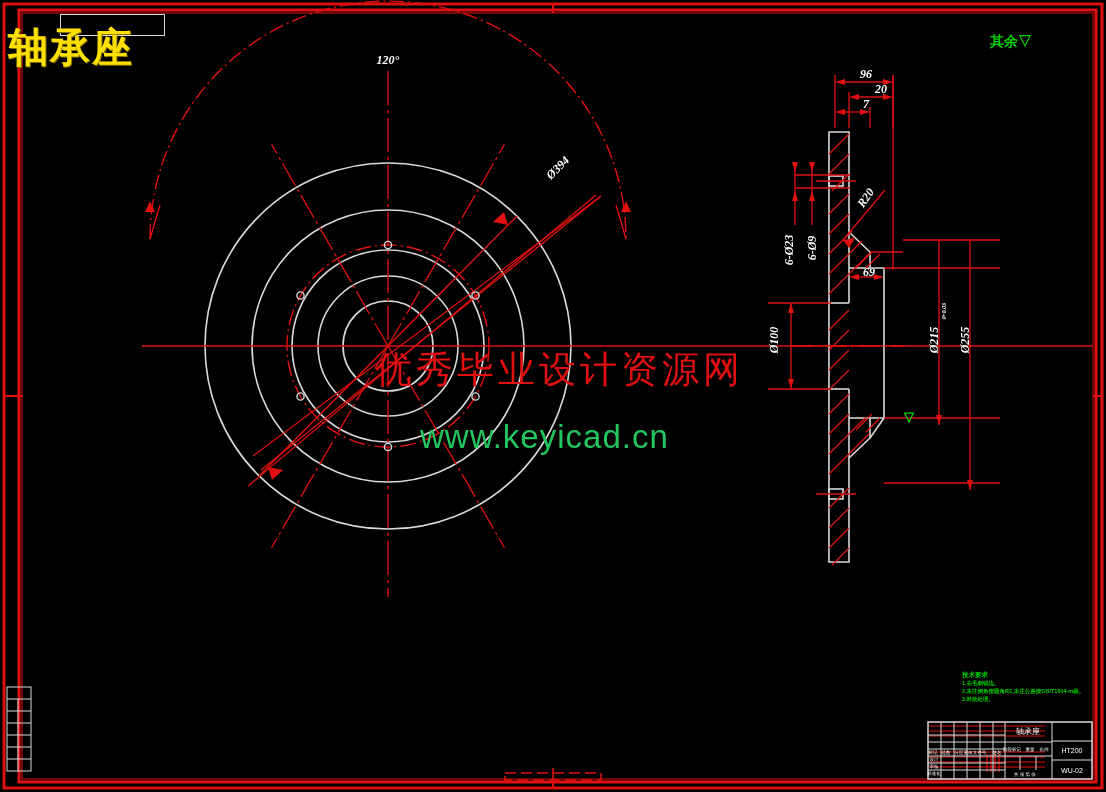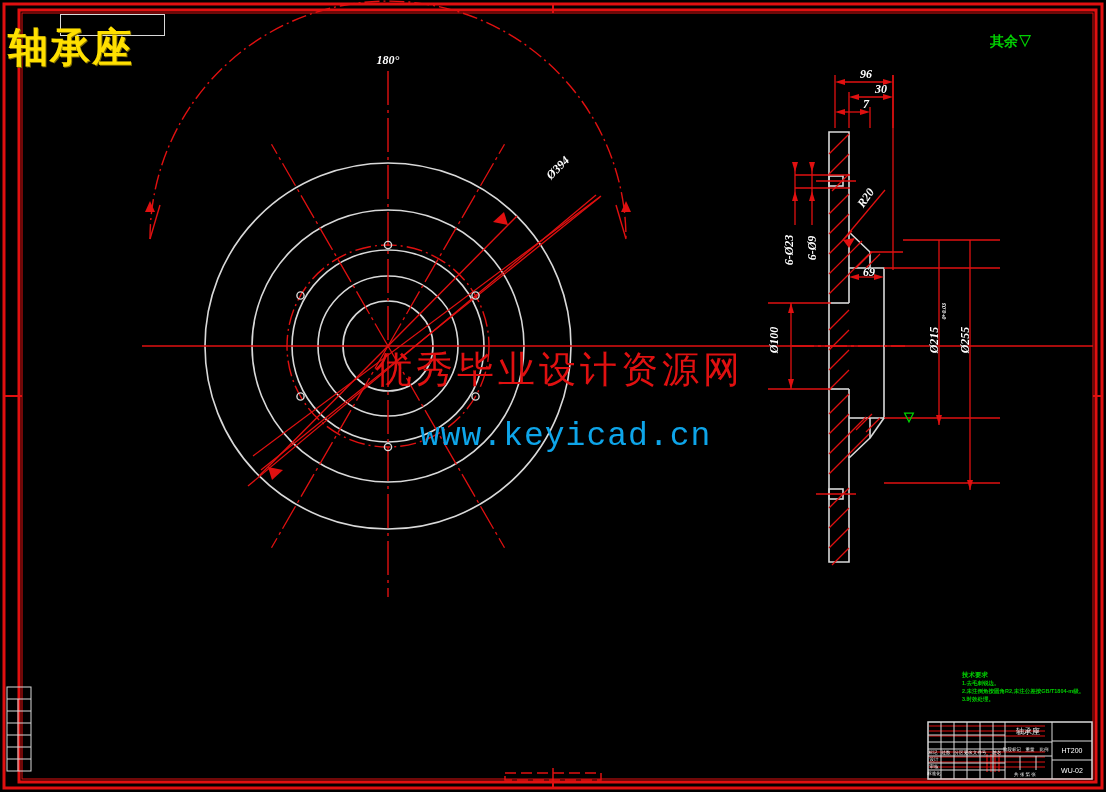--- a/index.html
+++ b/index.html
@@ -16,21 +16,21 @@
   }
   .ttlbox{position:absolute;left:60px;top:14px;width:103px;height:20px;
           border:1px solid #d9d9d9;background:#000;}
   .wm1{
     position:absolute;left:375px;top:345px;
     color:#e01010;font-family:Liberation Serif, serif;
     font-size:37px;letter-spacing:4px;white-space:nowrap;
   }
   .wm2{
     position:absolute;left:420px;top:418px;
-    color:#0ea5e9;font-family:Liberation Mono, monospace;
+    color:#22c55e;font-family:Liberation Sans, sans-serif;
     font-size:33px;letter-spacing:1px;white-space:nowrap;
   }
   .tnote{position:absolute;left:962px;top:671px;color:#00d000;
          font-size:5.5px;line-height:8px;white-space:pre;font-weight:bold;}
   .tnh{font-size:6.5px;}
   .rest{position:absolute;left:990px;top:33px;color:#00d000;font-size:14px;
         font-weight:bold;white-space:nowrap;}
 </style>
 </head>
 <body>
@@ -301,24 +301,24 @@
 
 <div class="wm1">优秀毕业设计资源网</div>
 <div class="wm2">www.keyicad.cn</div>
 
 <div class="tnote"><span class="tnh">技术要求</span>
 <span>1.去毛刺锐边。</span>
 <span>2.未注倒角按圆角R2,未注公差按GB/T1804-m级。</span>
 <span>3.时效处理。</span></div>
 
 <div id="dimlayer">
-      <div style="position: absolute; left: 388px; top: 60px; color: rgb(255, 255, 255); font-family: &quot;Liberation Serif&quot;, serif; font-style: italic; font-weight: bold; font-size: 12px; white-space: nowrap; transform: translate(-50%, -50%) rotate(0deg); transform-origin: center center; text-shadow: rgb(0, 0, 0) 0px 0px 1px;">180°</div>
+      <div style="position: absolute; left: 388px; top: 60px; color: rgb(255, 255, 255); font-family: &quot;Liberation Serif&quot;, serif; font-style: italic; font-weight: bold; font-size: 12px; white-space: nowrap; transform: translate(-50%, -50%) rotate(0deg); transform-origin: center center; text-shadow: rgb(0, 0, 0) 0px 0px 1px;">120°</div>
       <div style="position: absolute; left: 558px; top: 168px; color: rgb(255, 255, 255); font-family: &quot;Liberation Serif&quot;, serif; font-style: italic; font-weight: bold; font-size: 12px; white-space: nowrap; transform: translate(-50%, -50%) rotate(-45deg); transform-origin: center center; text-shadow: rgb(0, 0, 0) 0px 0px 1px;">Ø394</div>
       <div style="position: absolute; left: 866px; top: 74px; color: rgb(255, 255, 255); font-family: &quot;Liberation Serif&quot;, serif; font-style: italic; font-weight: bold; font-size: 12px; white-space: nowrap; transform: translate(-50%, -50%) rotate(0deg); transform-origin: center center; text-shadow: rgb(0, 0, 0) 0px 0px 1px;">96</div>
-      <div style="position: absolute; left: 881px; top: 89px; color: rgb(255, 255, 255); font-family: &quot;Liberation Serif&quot;, serif; font-style: italic; font-weight: bold; font-size: 12px; white-space: nowrap; transform: translate(-50%, -50%) rotate(0deg); transform-origin: center center; text-shadow: rgb(0, 0, 0) 0px 0px 1px;">30</div>
+      <div style="position: absolute; left: 881px; top: 89px; color: rgb(255, 255, 255); font-family: &quot;Liberation Serif&quot;, serif; font-style: italic; font-weight: bold; font-size: 12px; white-space: nowrap; transform: translate(-50%, -50%) rotate(0deg); transform-origin: center center; text-shadow: rgb(0, 0, 0) 0px 0px 1px;">20</div>
       <div style="position: absolute; left: 866px; top: 104px; color: rgb(255, 255, 255); font-family: &quot;Liberation Serif&quot;, serif; font-style: italic; font-weight: bold; font-size: 12px; white-space: nowrap; transform: translate(-50%, -50%) rotate(0deg); transform-origin: center center; text-shadow: rgb(0, 0, 0) 0px 0px 1px;">7</div>
       <div style="position: absolute; left: 866px; top: 198px; color: rgb(255, 255, 255); font-family: &quot;Liberation Serif&quot;, serif; font-style: italic; font-weight: bold; font-size: 12px; white-space: nowrap; transform: translate(-50%, -50%) rotate(-55deg); transform-origin: center center; text-shadow: rgb(0, 0, 0) 0px 0px 1px;">R20</div>
       <div style="position: absolute; left: 869px; top: 272px; color: rgb(255, 255, 255); font-family: &quot;Liberation Serif&quot;, serif; font-style: italic; font-weight: bold; font-size: 12px; white-space: nowrap; transform: translate(-50%, -50%) rotate(0deg); transform-origin: center center; text-shadow: rgb(0, 0, 0) 0px 0px 1px;">69</div>
       <div style="position: absolute; left: 789px; top: 250px; color: rgb(255, 255, 255); font-family: &quot;Liberation Serif&quot;, serif; font-style: italic; font-weight: bold; font-size: 12px; white-space: nowrap; transform: translate(-50%, -50%) rotate(-90deg); transform-origin: center center; text-shadow: rgb(0, 0, 0) 0px 0px 1px;">6-Ø23</div>
       <div style="position: absolute; left: 812px; top: 248px; color: rgb(255, 255, 255); font-family: &quot;Liberation Serif&quot;, serif; font-style: italic; font-weight: bold; font-size: 12px; white-space: nowrap; transform: translate(-50%, -50%) rotate(-90deg); transform-origin: center center; text-shadow: rgb(0, 0, 0) 0px 0px 1px;">6-Ø9</div>
       <div style="position: absolute; left: 774px; top: 340px; color: rgb(255, 255, 255); font-family: &quot;Liberation Serif&quot;, serif; font-style: italic; font-weight: bold; font-size: 12px; white-space: nowrap; transform: translate(-50%, -50%) rotate(-90deg); transform-origin: center center; text-shadow: rgb(0, 0, 0) 0px 0px 1px;">Ø100</div>
       <div style="position: absolute; left: 934px; top: 340px; color: rgb(255, 255, 255); font-family: &quot;Liberation Serif&quot;, serif; font-style: italic; font-weight: bold; font-size: 12px; white-space: nowrap; transform: translate(-50%, -50%) rotate(-90deg); transform-origin: center center; text-shadow: rgb(0, 0, 0) 0px 0px 1px;">Ø215</div>
       <div style="position: absolute; left: 944px; top: 310px; color: rgb(255, 255, 255); font-family: &quot;Liberation Serif&quot;, serif; font-style: italic; font-weight: bold; font-size: 6px; white-space: nowrap; transform: translate(-50%, -50%) rotate(-90deg); transform-origin: center center; text-shadow: rgb(0, 0, 0) 0px 0px 1px;">+0.03</div>
       <div style="position: absolute; left: 944px; top: 318px; color: rgb(255, 255, 255); font-family: &quot;Liberation Serif&quot;, serif; font-style: italic; font-weight: bold; font-size: 6px; white-space: nowrap; transform: translate(-50%, -50%) rotate(-90deg); transform-origin: center center; text-shadow: rgb(0, 0, 0) 0px 0px 1px;">0</div>
       <div style="position: absolute; left: 965px; top: 340px; color: rgb(255, 255, 255); font-family: &quot;Liberation Serif&quot;, serif; font-style: italic; font-weight: bold; font-size: 12px; white-space: nowrap; transform: translate(-50%, -50%) rotate(-90deg); transform-origin: center center; text-shadow: rgb(0, 0, 0) 0px 0px 1px;">Ø255</div>

